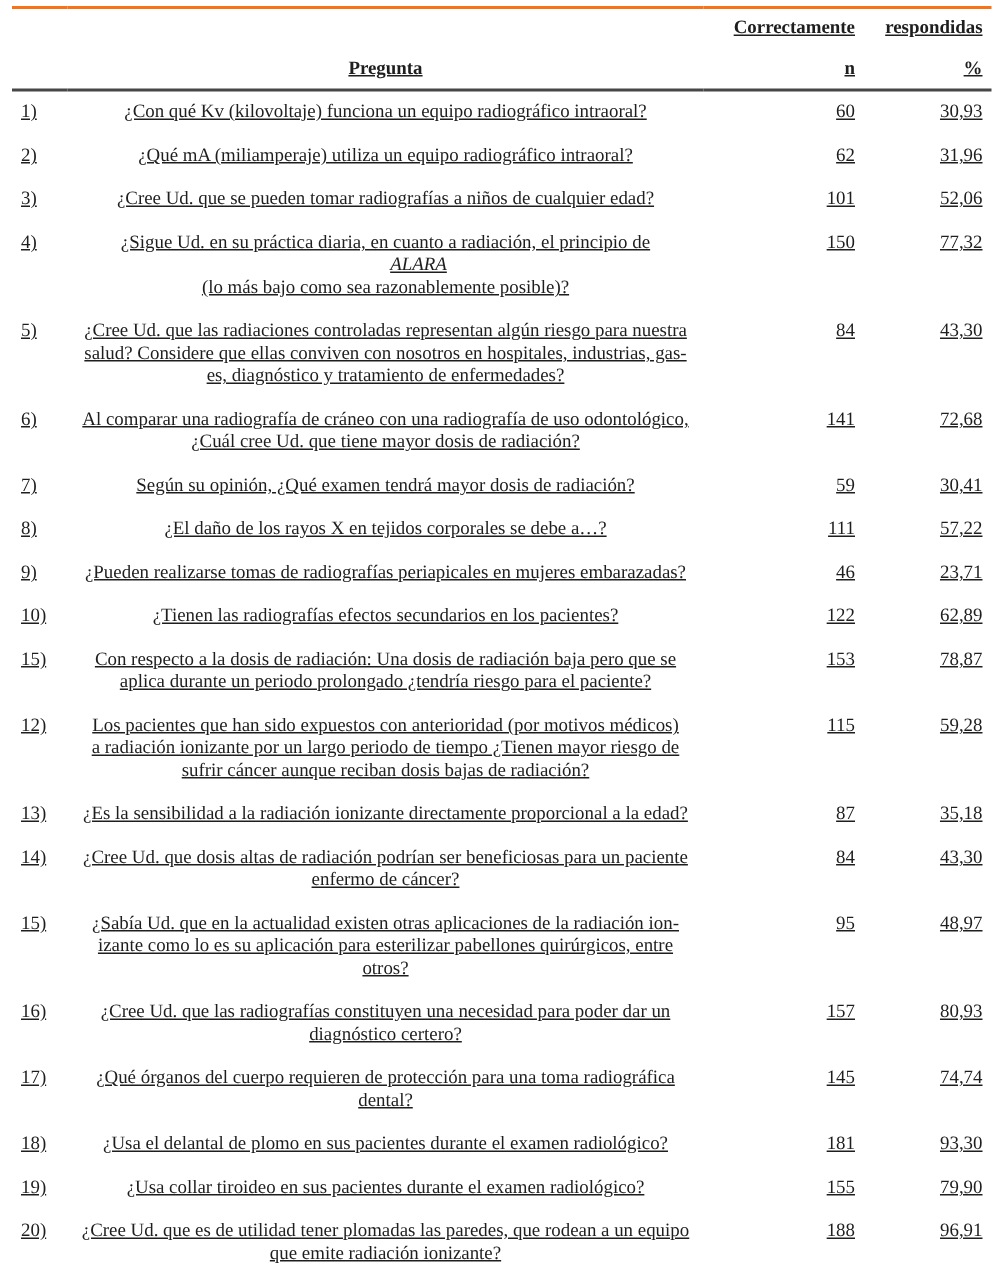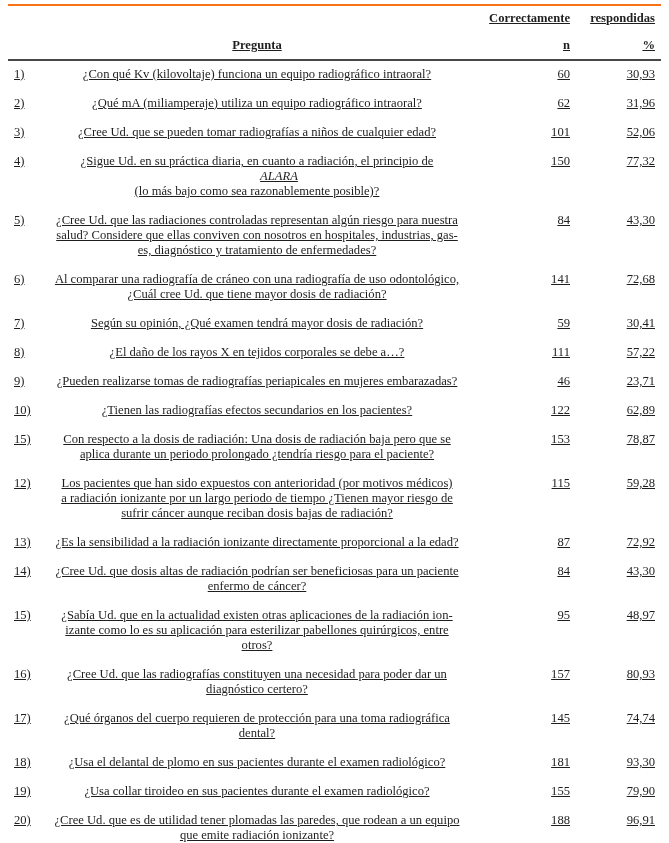--- a/index.html
+++ b/index.html
@@ -168,21 +168,21 @@
 a radiación ionizante por un largo periodo de tiempo ¿Tienen mayor riesgo de
 sufrir cáncer aunque reciban dosis bajas de radiación?</td>
     <td class="c-n">115</td>
     <td class="c-pct">59,28</td>
   </tr>
 
   <tr>
     <td class="c-num">13)</td>
     <td class="c-q q-text">¿Es la sensibilidad a la radiación ionizante directamente proporcional a la edad?</td>
     <td class="c-n">87</td>
-    <td class="c-pct">72,92</td>
+    <td class="c-pct">35,18</td>
   </tr>
 
   <tr>
     <td class="c-num">14)</td>
     <td class="c-q q-text">¿Cree Ud. que dosis altas de radiación podrían ser beneficiosas para un paciente
 enfermo de cáncer?</td>
     <td class="c-n">84</td>
     <td class="c-pct">43,30</td>
   </tr>
 

